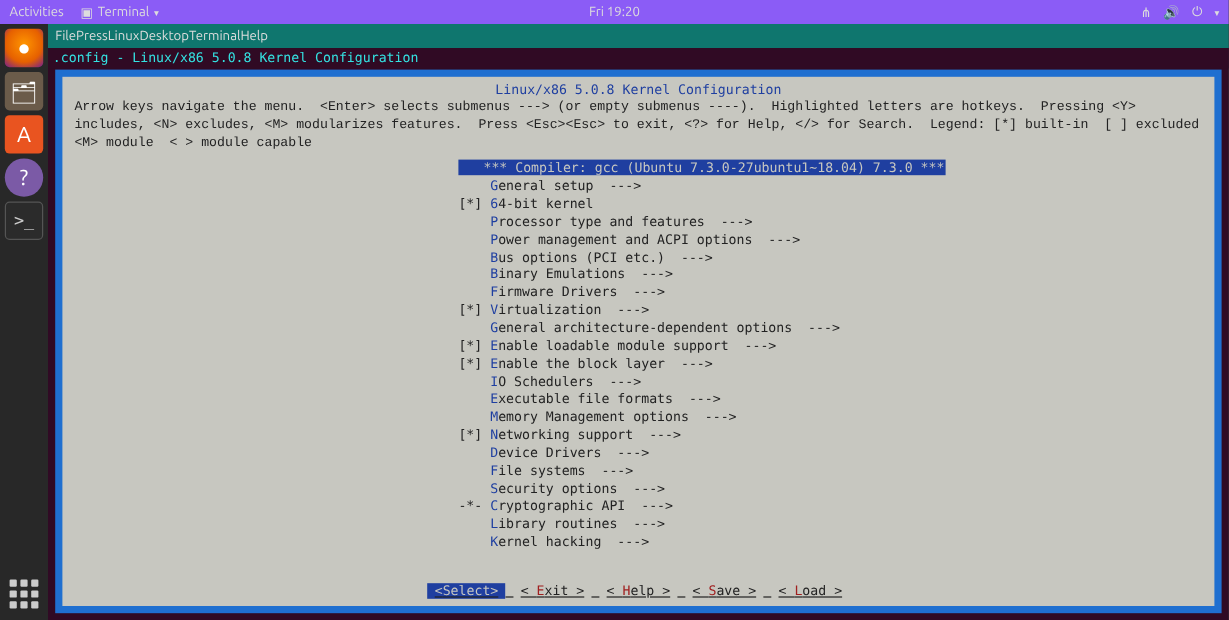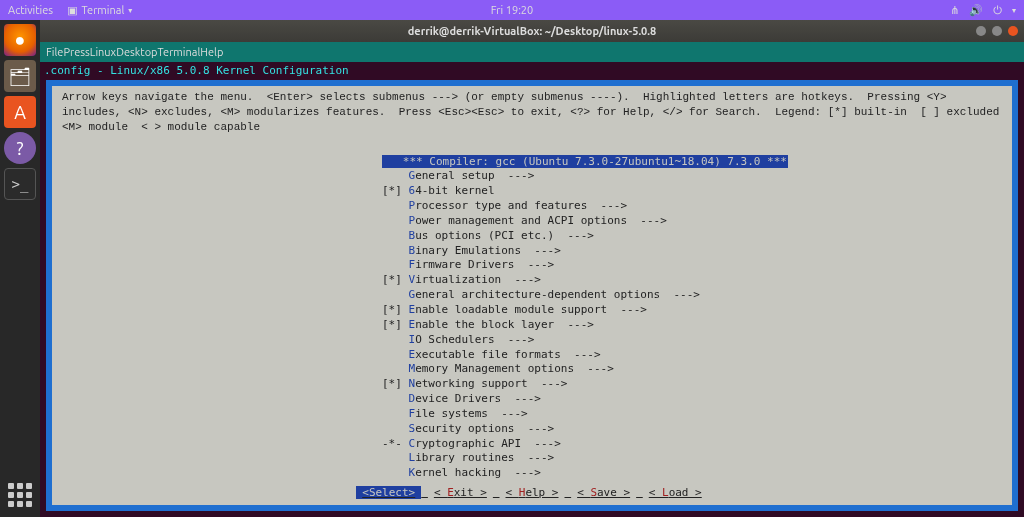--- a/index.html
+++ b/index.html
@@ -158,21 +158,20 @@
   color: #1f3fa0;
 }
 .mc-help {
   white-space: pre-wrap;
   margin-bottom: 6px;
   font-family: Liberation Mono, monospace;
 }
 .mc-list {
   flex: 1;
   padding-left: 320px;
-  margin-top: 14px;
 }
 .mc-row { white-space: pre; }
 .mc-row .hk { color: #1f3fa0; }
 .mc-row.selected { display: inline-block; }
 .mc-row.selected .bg {
   background: #1f3fa0;
   color: #c7c7c0;
   padding: 0 1px;
 }
 .mc-bottom {
@@ -219,41 +218,34 @@
     <span></span>
       <span></span>
       <span></span>
     <span></span>
       <span></span>
       <span></span>
   </div>
 </div>
 
 <div class="window">
-  <div class="titlebar">
-    <span>derrik@derrik-VirtualBox: ~/Desktop/linux-5.0.8</span>
-    <div class="win-controls">
-      <div class="win-btn win-min"></div>
-      <div class="win-btn win-max"></div>
-      <div class="win-btn win-close"></div>
-    </div>
-  </div>
   <div class="menubar" id="menubar">
       <span>File</span>
       <span>Press</span>
       <span>Linux</span>
       <span>Desktop</span>
       <span>Terminal</span>
       <span>Help</span>
     </div>
 
   <div class="terminal">
     <div class="term-title">.config - Linux/x86 5.0.8 Kernel Configuration</div>
 
     <div class="mc-outer">
       <div class="mc-inner">
+        <div class="mc-heading">Linux/x86 5.0.8 Kernel Configuration</div>
         <div class="mc-help">Arrow keys navigate the menu.  &lt;Enter&gt; selects submenus ---&gt; (or empty submenus ----).  Highlighted letters are hotkeys.  Pressing &lt;Y&gt; includes, &lt;N&gt; excludes, &lt;M&gt; modularizes features.  Press &lt;Esc&gt;&lt;Esc&gt; to exit, &lt;?&gt; for Help, &lt;/&gt; for Search.  Legend: [*] built-in  [ ] excluded  &lt;M&gt; module  &lt; &gt; module capable</div>
         <div class="mc-list" id="mc-list"><div class="mc-row selected"><span class="bg">   *** Compiler: gcc (Ubuntu 7.3.0-27ubuntu1~18.04) 7.3.0 ***</span></div><div class="mc-row"><span>    </span><span class="hk">G</span><span>eneral setup  ---&gt;</span></div><div class="mc-row"><span>[*] </span><span class="hk">6</span><span>4-bit kernel</span></div><div class="mc-row"><span>    </span><span class="hk">P</span><span>rocessor type and features  ---&gt;</span></div><div class="mc-row"><span>    </span><span class="hk">P</span><span>ower management and ACPI options  ---&gt;</span></div><div class="mc-row"><span>    </span><span class="hk">B</span><span>us options (PCI etc.)  ---&gt;</span></div><div class="mc-row"><span>    </span><span class="hk">B</span><span>inary Emulations  ---&gt;</span></div><div class="mc-row"><span>    </span><span class="hk">F</span><span>irmware Drivers  ---&gt;</span></div><div class="mc-row"><span>[*] </span><span class="hk">V</span><span>irtualization  ---&gt;</span></div><div class="mc-row"><span>    </span><span class="hk">G</span><span>eneral architecture-dependent options  ---&gt;</span></div><div class="mc-row"><span>[*] </span><span class="hk">E</span><span>nable loadable module support  ---&gt;</span></div><div class="mc-row"><span>[*] </span><span class="hk">E</span><span>nable the block layer  ---&gt;</span></div><div class="mc-row"><span>    </span><span class="hk">I</span><span>O Schedulers  ---&gt;</span></div><div class="mc-row"><span>    </span><span class="hk">E</span><span>xecutable file formats  ---&gt;</span></div><div class="mc-row"><span>    </span><span class="hk">M</span><span>emory Management options  ---&gt;</span></div><div class="mc-row"><span>[*] </span><span class="hk">N</span><span>etworking support  ---&gt;</span></div><div class="mc-row"><span>    </span><span class="hk">D</span><span>evice Drivers  ---&gt;</span></div><div class="mc-row"><span>    </span><span class="hk">F</span><span>ile systems  ---&gt;</span></div><div class="mc-row"><span>    </span><span class="hk">S</span><span>ecurity options  ---&gt;</span></div><div class="mc-row"><span>-*- </span><span class="hk">C</span><span>ryptographic API  ---&gt;</span></div><div class="mc-row"><span>    </span><span class="hk">L</span><span>ibrary routines  ---&gt;</span></div><div class="mc-row"><span>    </span><span class="hk">K</span><span>ernel hacking  ---&gt;</span></div></div>
         <div class="mc-bottom" id="mc-buttons"><span class="mc-btn sel"><span>&lt;</span><span class="hk">S</span><span>elect&gt;</span></span>    <span class="mc-btn"><span>&lt; </span><span class="hk">E</span><span>xit &gt;</span></span>    <span class="mc-btn"><span>&lt; </span><span class="hk">H</span><span>elp &gt;</span></span>    <span class="mc-btn"><span>&lt; </span><span class="hk">S</span><span>ave &gt;</span></span>    <span class="mc-btn"><span>&lt; </span><span class="hk">L</span><span>oad &gt;</span></span>    </div>
       </div>
     </div>
   </div>
 </div>
 
 </body></html>

